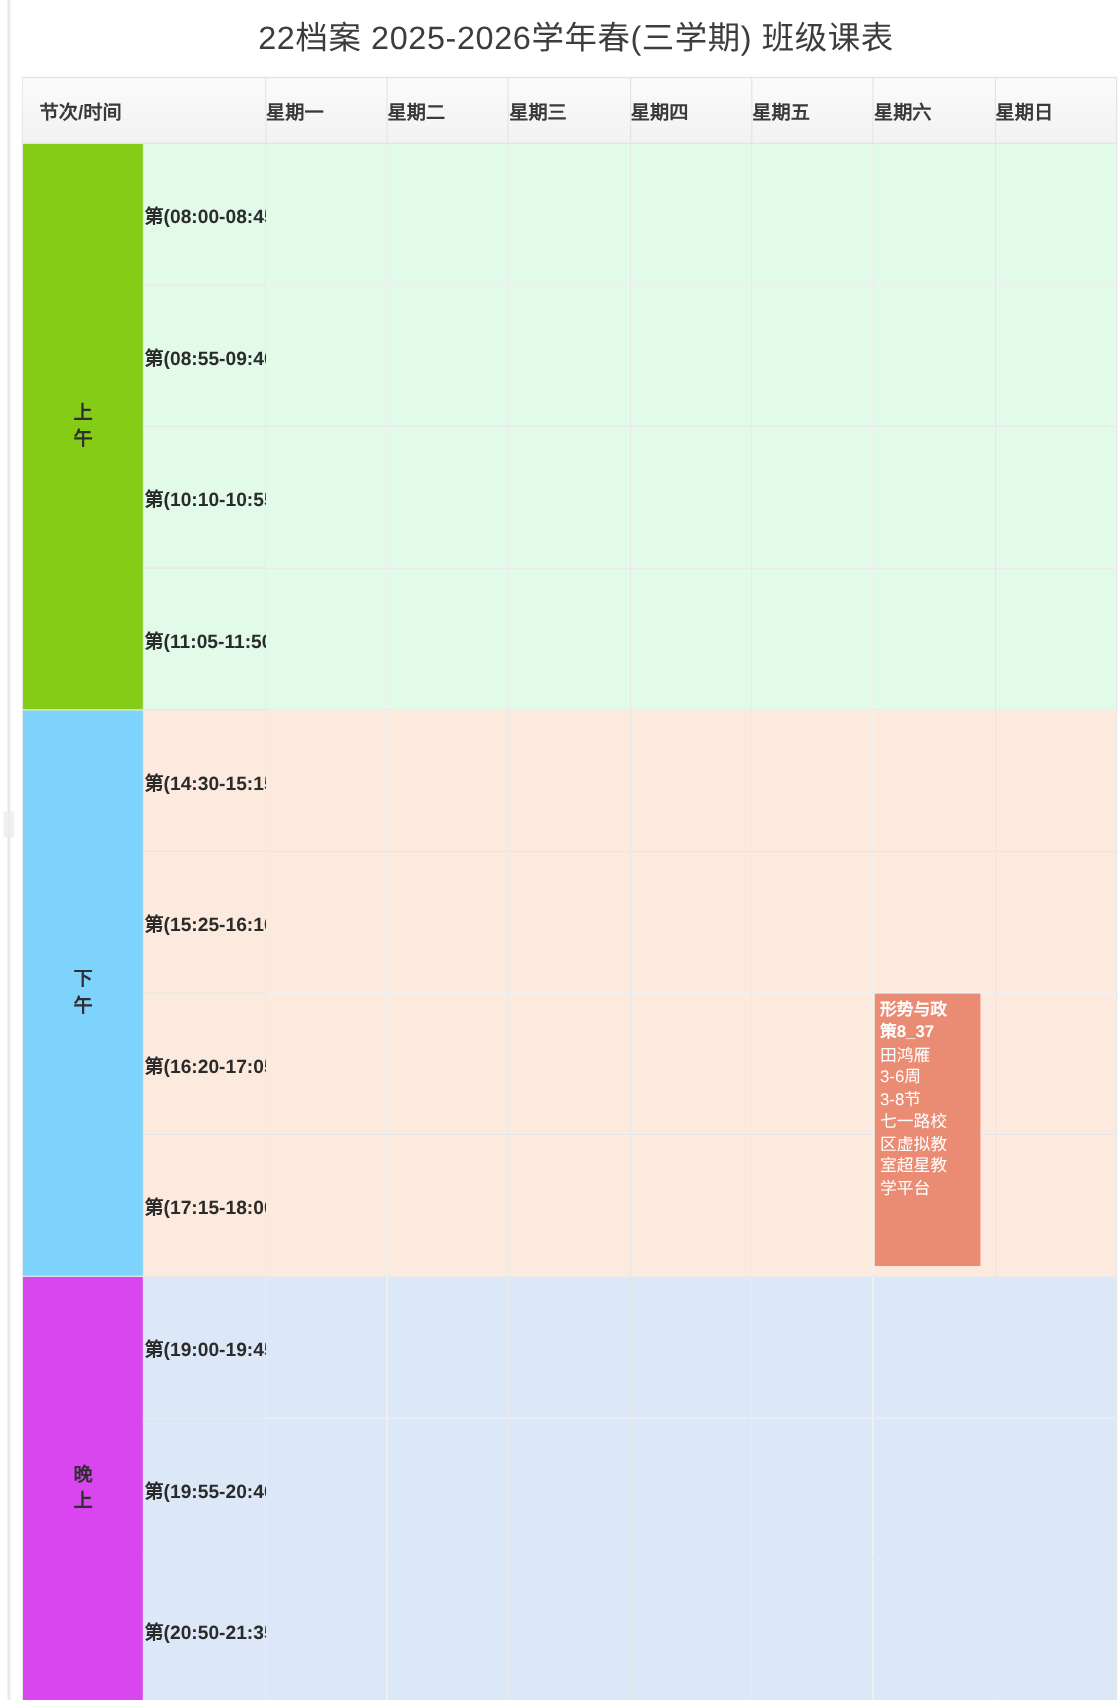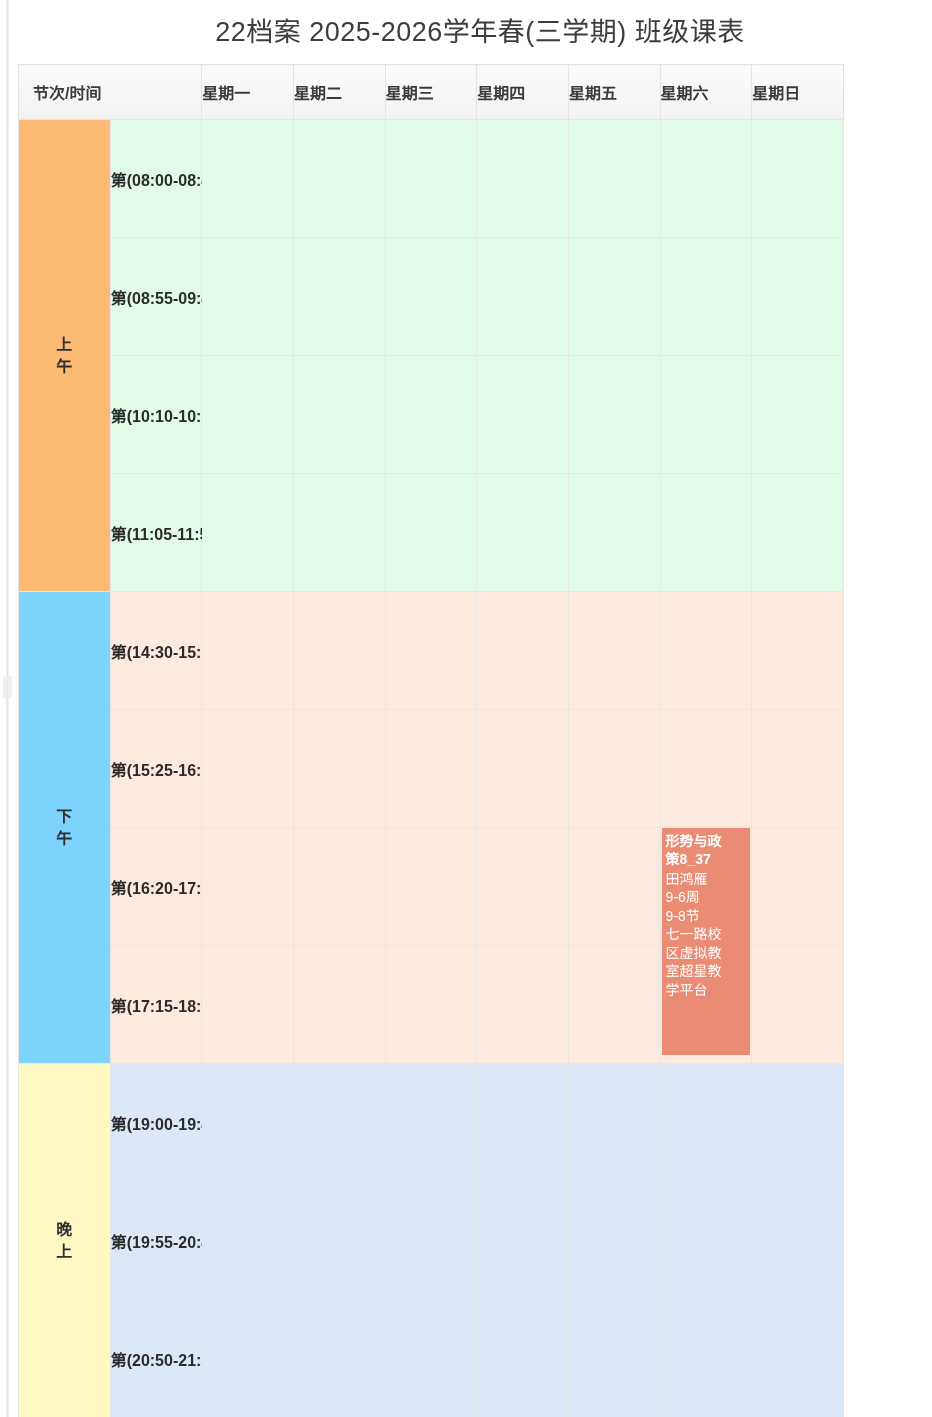--- a/index.html
+++ b/index.html
@@ -59,21 +59,21 @@
     letter-spacing: .5px;
     white-space: nowrap;
     padding-left: 14px;
   }
 
   
   #schedule-table {
     position: absolute;
     left: 18px;
     top: 64px;
-    width: 826px;
+    width: 913px;
     border-collapse: collapse;
     table-layout: fixed;
   }
   #schedule-table th,
   #schedule-table td {
     border: 1px solid #e6e6e6;
     padding: 0;
     margin: 0;
   }
 
@@ -128,23 +128,23 @@
   }
 
   
   tr.period-row { height: 118px; }
 
   
   .sec-morning   td { background: #e2fbe8; border-color: #d2f0d9; }
   .sec-afternoon td { background: #fdeade; border-color: #f6ddcd; }
   .sec-evening   td { background: #dce8f8; border-color: #cddcf0; }
 
-  .sec-morning   td.block-label { background: #fdba74; }
+  .sec-morning   td.block-label { background: #84cc16; }
   .sec-afternoon td.block-label { background: #7dd3fc; }
-  .sec-evening   td.block-label { background: #fef9c3; }
+  .sec-evening   td.block-label { background: #d946ef; }
 
   
   .course-block {
     position: absolute;
     left: 1px;
     top: 0;
     width: 88px;
     box-sizing: border-box;
     background: #ea8b74;
     color: #ffffff;
@@ -253,22 +253,22 @@
         <td class="period-time">第(16:20-17:05)</td>
         <td class="day-cell"></td>
         <td class="day-cell"></td>
         <td class="day-cell"></td>
         <td class="day-cell"></td>
         <td class="day-cell"></td>
         <td class="day-cell">
           <div class="course-block span2">
             <span class="c-name">形势与政策8_37</span>
             <span class="c-line">田鸿雁</span>
-            <span class="c-line">9-6周</span>
-            <span class="c-line">9-8节</span>
+            <span class="c-line">3-6周</span>
+            <span class="c-line">3-8节</span>
             <span class="c-line">七一路校区虚拟教室超星教学平台</span>
           </div>
         </td>
         <td class="day-cell"></td>
       </tr>
       <tr class="period-row sec-afternoon">
         <td class="period-time">第(17:15-18:00)</td>
         <td class="day-cell"></td>
         <td class="day-cell"></td>
         <td class="day-cell"></td>

